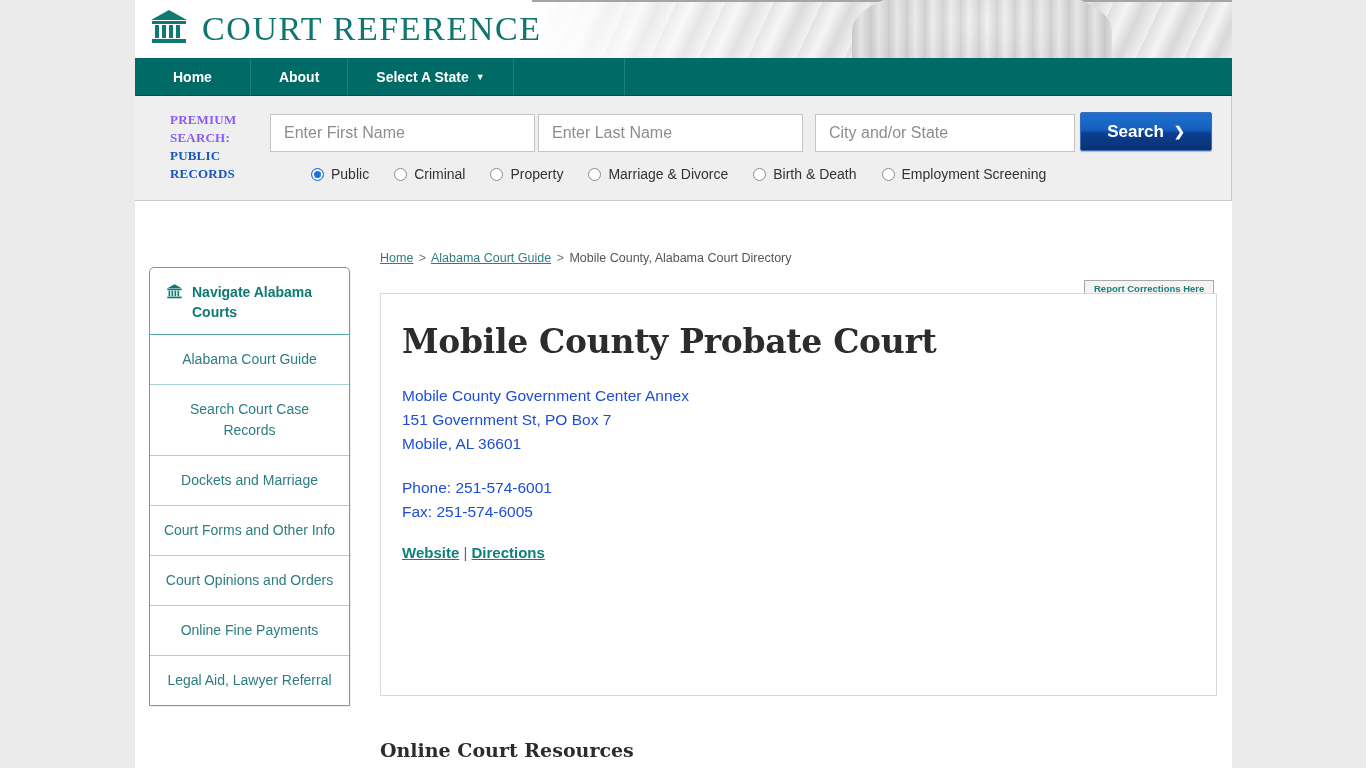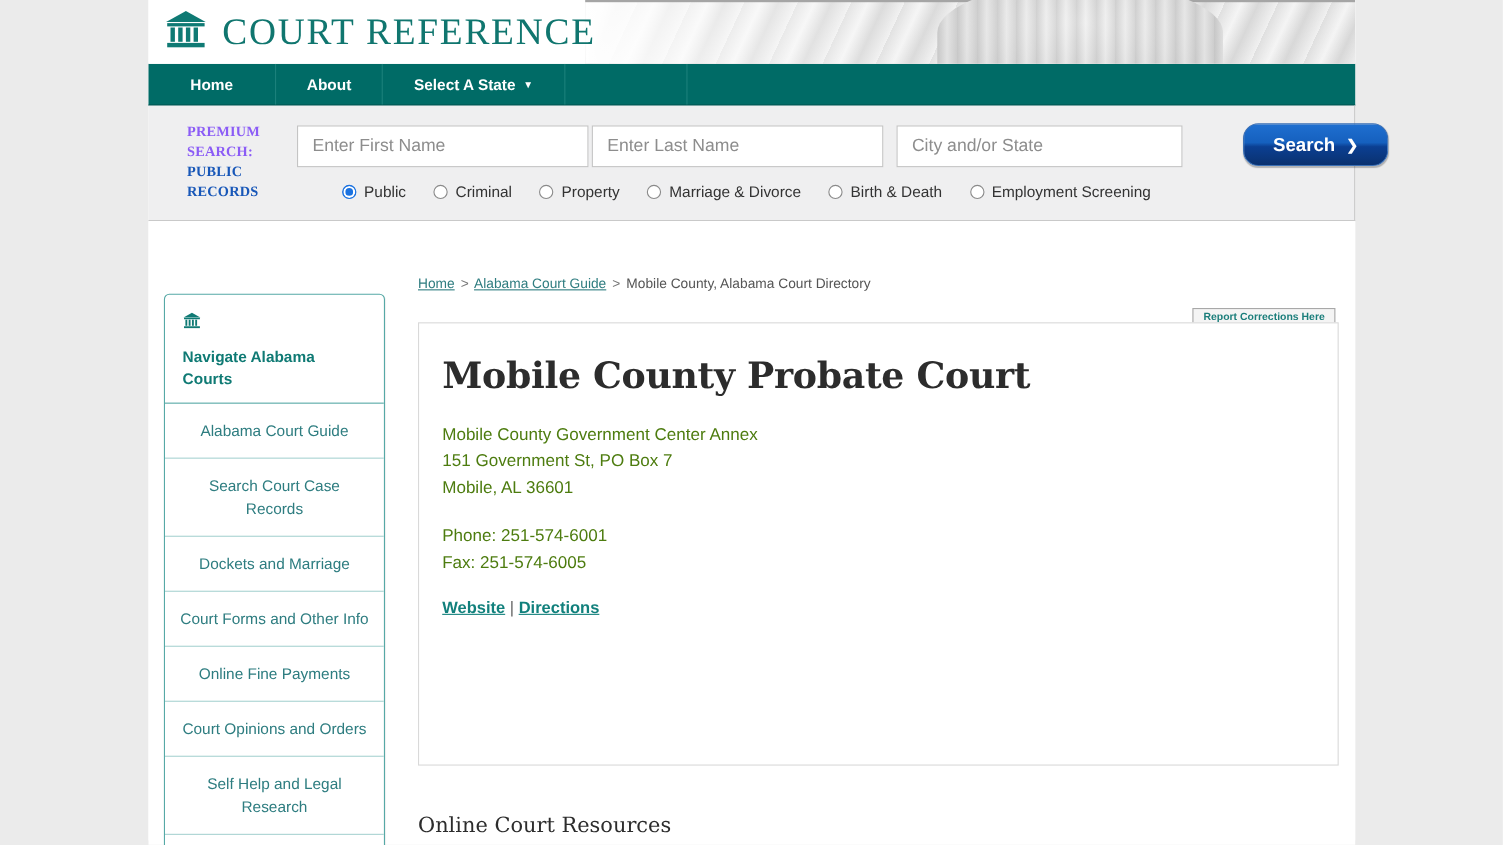--- a/index.html
+++ b/index.html
@@ -126,24 +126,24 @@
     padding: 0 13px;
     outline: none;
   }
   .field::placeholder { color: #8d8d8d; }
   #f-first { left: 135px; width: 265px; }
   #f-last  { left: 403px; width: 265px; }
   #f-city  { left: 680px; width: 260px; }
 
   .search-btn {
     position: absolute;
-    left: 995px; top: 16px;
+    left: 945px; top: 16px;
     width: 132px; height: 39px;
     border: 1px solid #3a6fb5;
-    border-radius: 14px;
+    border-radius: 2px;
     background: linear-gradient(180deg, #1f6fd0 0%, #1560be 45%, #0b3f92 55%, #0a316f 100%);
     color: #ffffff;
     font-size: 17px;
     font-weight: bold;
     display: flex;
     align-items: center;
     justify-content: center;
     gap: 10px;
     cursor: pointer;
     box-shadow: 0 1px 1px rgba(0,0,0,0.25);
@@ -229,21 +229,20 @@
     background: #ffffff;
     box-shadow: 1px 1px 0 rgba(0,0,0,0.06);
     overflow: hidden;
   }
   .sb-head {
     display: flex;
     align-items: flex-start;
     gap: 9px;
     padding: 14px 14px 12px 16px;
     border-bottom: 1px solid #56a9a6;
-    flex-direction: column;
   }
   .sb-head-label {
     color: #0f7a74;
     font-size: 14px;
     font-weight: bold;
     line-height: 20px;
   }
   .sb-head-icon { flex: none; margin-top: 1px; }
   .sb-item {
     padding: 14px 12px;
@@ -272,41 +271,41 @@
     font-size: 33px;
     line-height: 37px;
     font-weight: bold;
     color: #2c2c2c;
     letter-spacing: -0.3px;
   }
   .court-body {
     padding: 24px 0 0 21px;
     font-size: 15.5px;
     line-height: 24px;
-    color: #4d7c0f;
+    color: #1d4ed8;
   }
   .court-body .blk { margin-bottom: 20px; }
   .court-links {
     padding: 0 0 0 21px;
     font-size: 15px;
     color: #666;
   }
   .court-links a {
     color: #11807c;
     font-weight: bold;
     text-decoration: underline;
   }
 
   .section-heading {
     position: absolute;
     left: 245px; top: 538px;
     margin: 0;
     font-family: "DejaVu Serif", "Liberation Serif", serif;
     font-size: 19px;
-    font-weight: normal;
+    font-weight: bold;
     color: #2c2c2c;
   }
 </style>
 </head>
 <body>
 
 <div class="page-wrap">
 
   <div class="site-header">
     <div class="header-photo">
@@ -413,23 +412,22 @@
             <rect x="27" y="17" width="4" height="13" fill="#0f7a74"></rect>
             <rect x="3" y="31" width="34" height="4" fill="#0f7a74"></rect>
           </svg>
         </span>
         <span class="sb-head-label">Navigate Alabama Courts</span>
       </div>
       <div class="sb-item"><span>Alabama Court Guide</span></div>
       <div class="sb-item"><span>Search Court Case Records</span></div>
       <div class="sb-item"><span>Dockets and Marriage</span></div>
       <div class="sb-item"><span>Court Forms and Other Info</span></div>
+      <div class="sb-item"><span>Court Opinions and Orders</span></div>
       <div class="sb-item"><span>Online Fine Payments</span></div>
-      <div class="sb-item"><span>Court Opinions and Orders</span></div>
-      <div class="sb-item"><span>Self Help and Legal Research</span></div>
       <div class="sb-item"><span>Legal Aid, Lawyer Referral</span></div>
 
     </div>
 
     <div class="court-card">
       <h1 class="court-title">Mobile County Probate Court</h1>
       <div class="court-body">
         <div class="blk">
           <div>Mobile County Government Center Annex</div>
           <div>151 Government St, PO Box 7</div>

